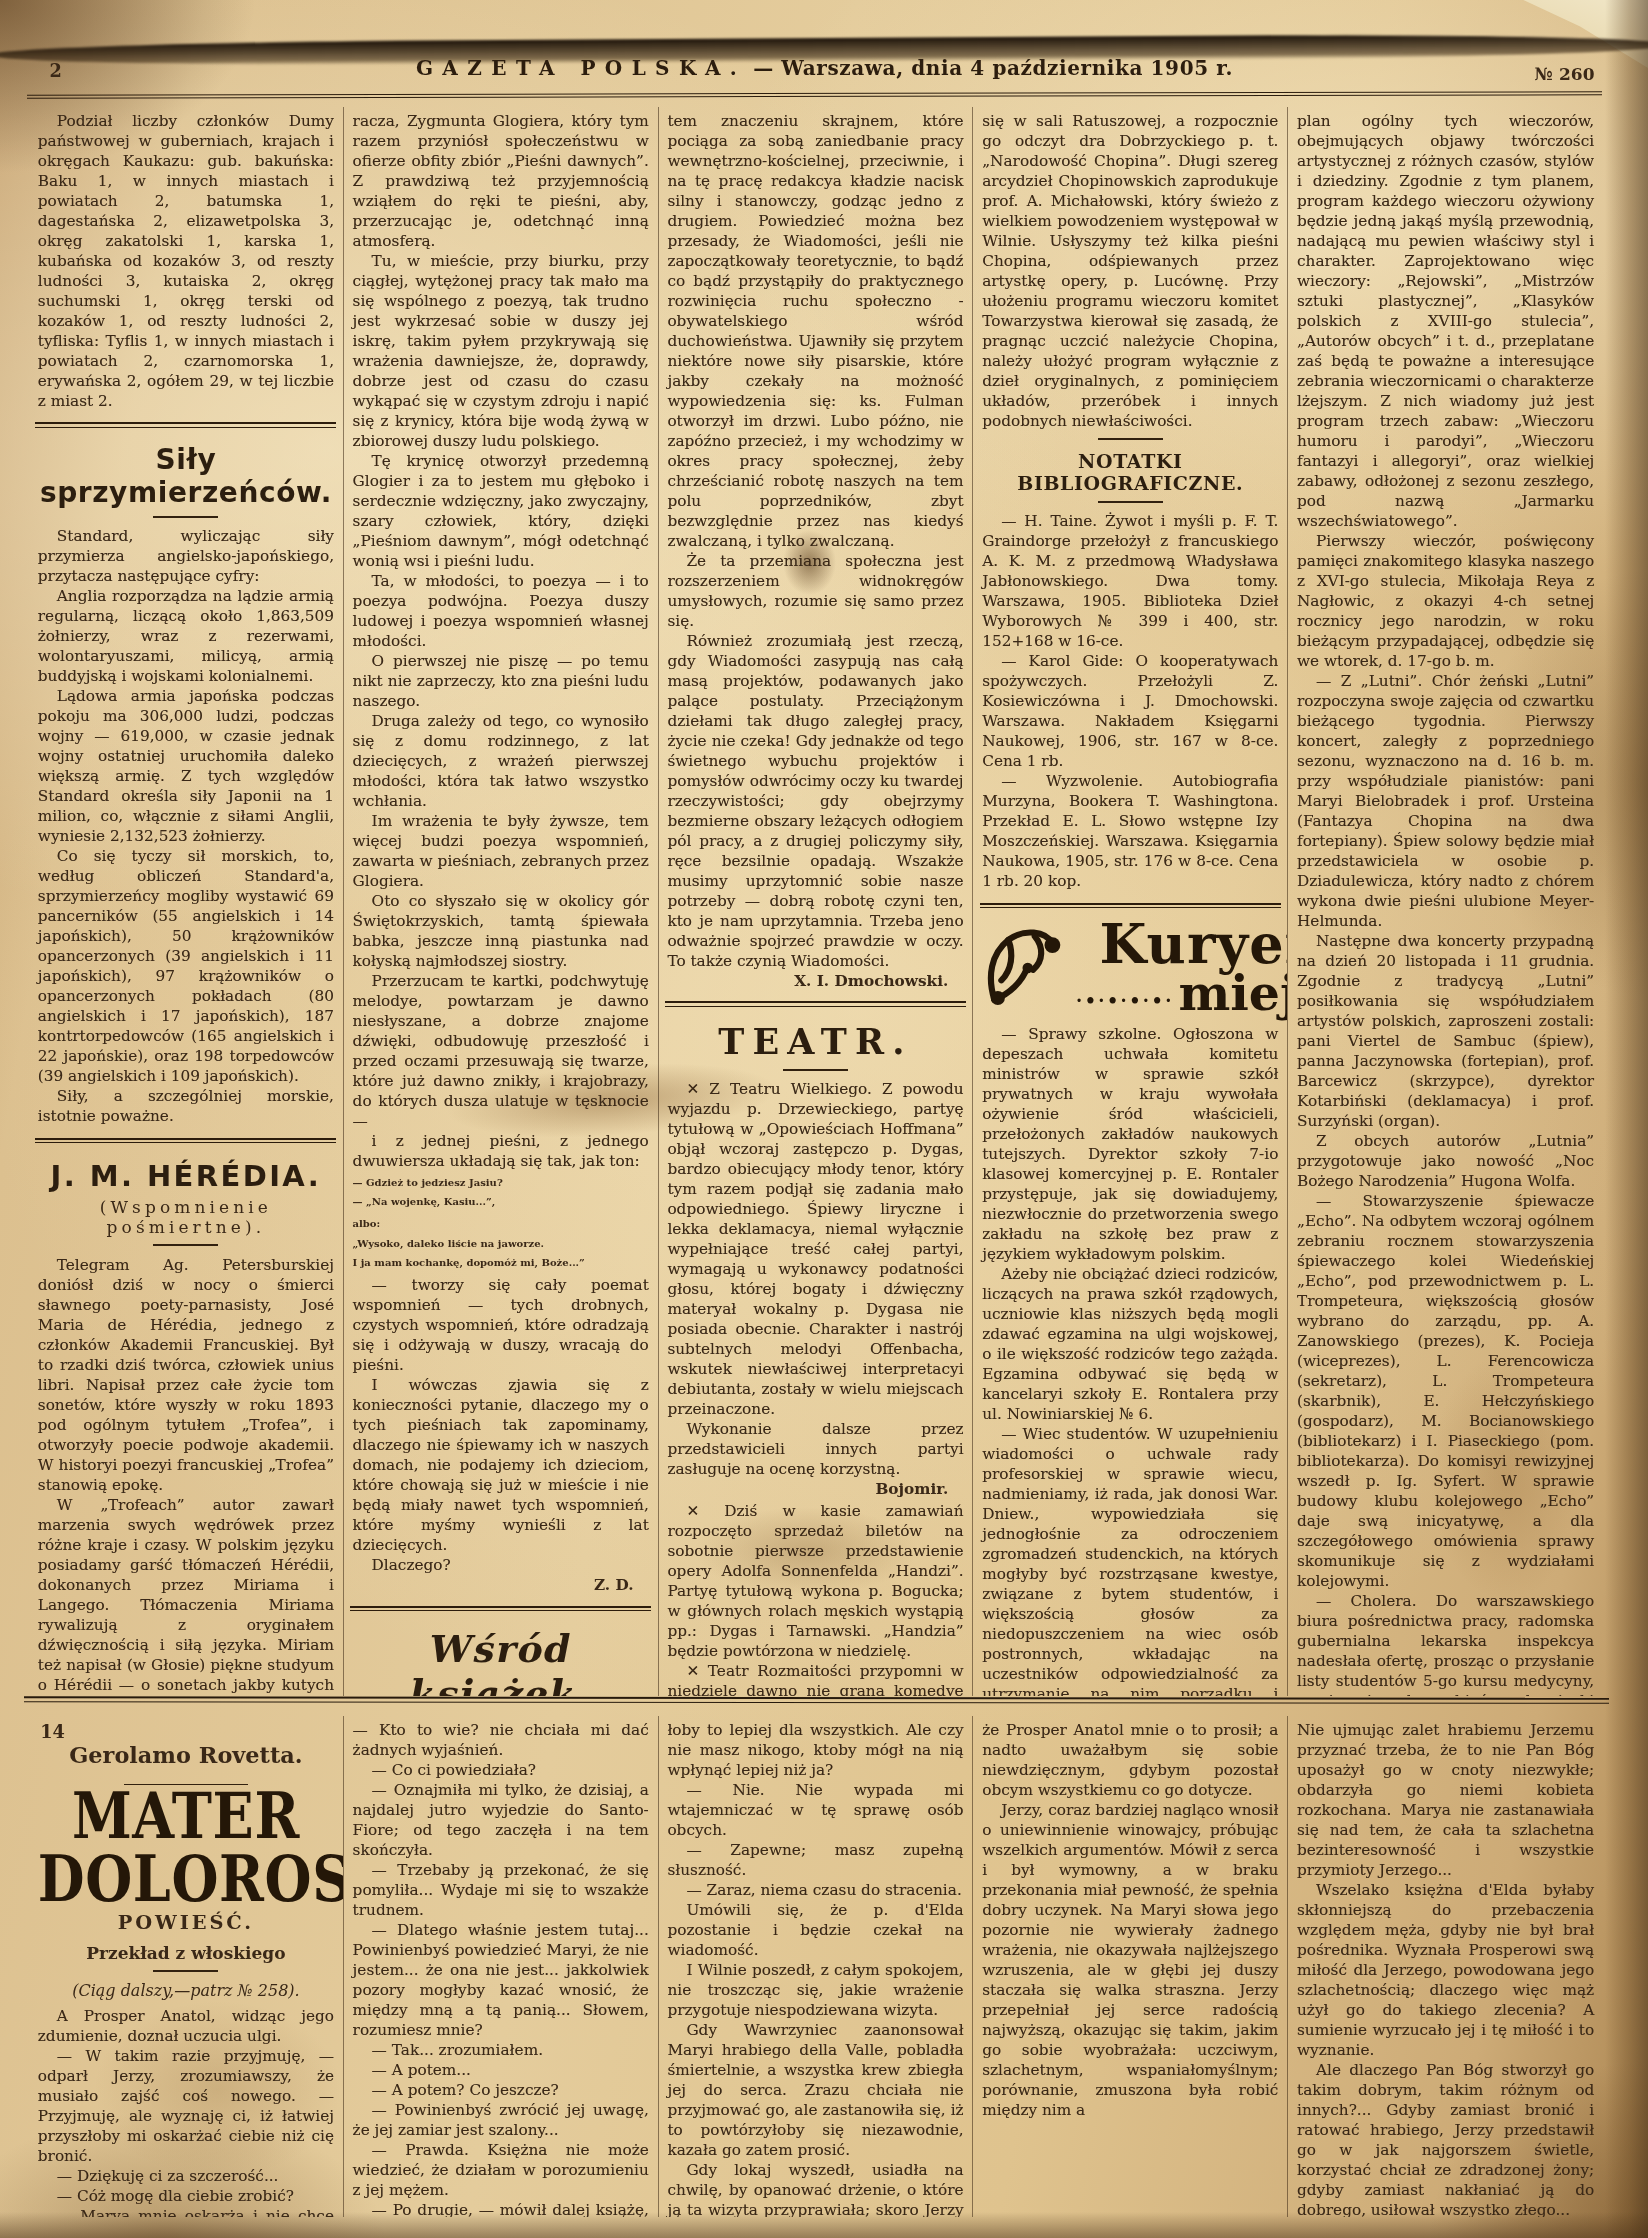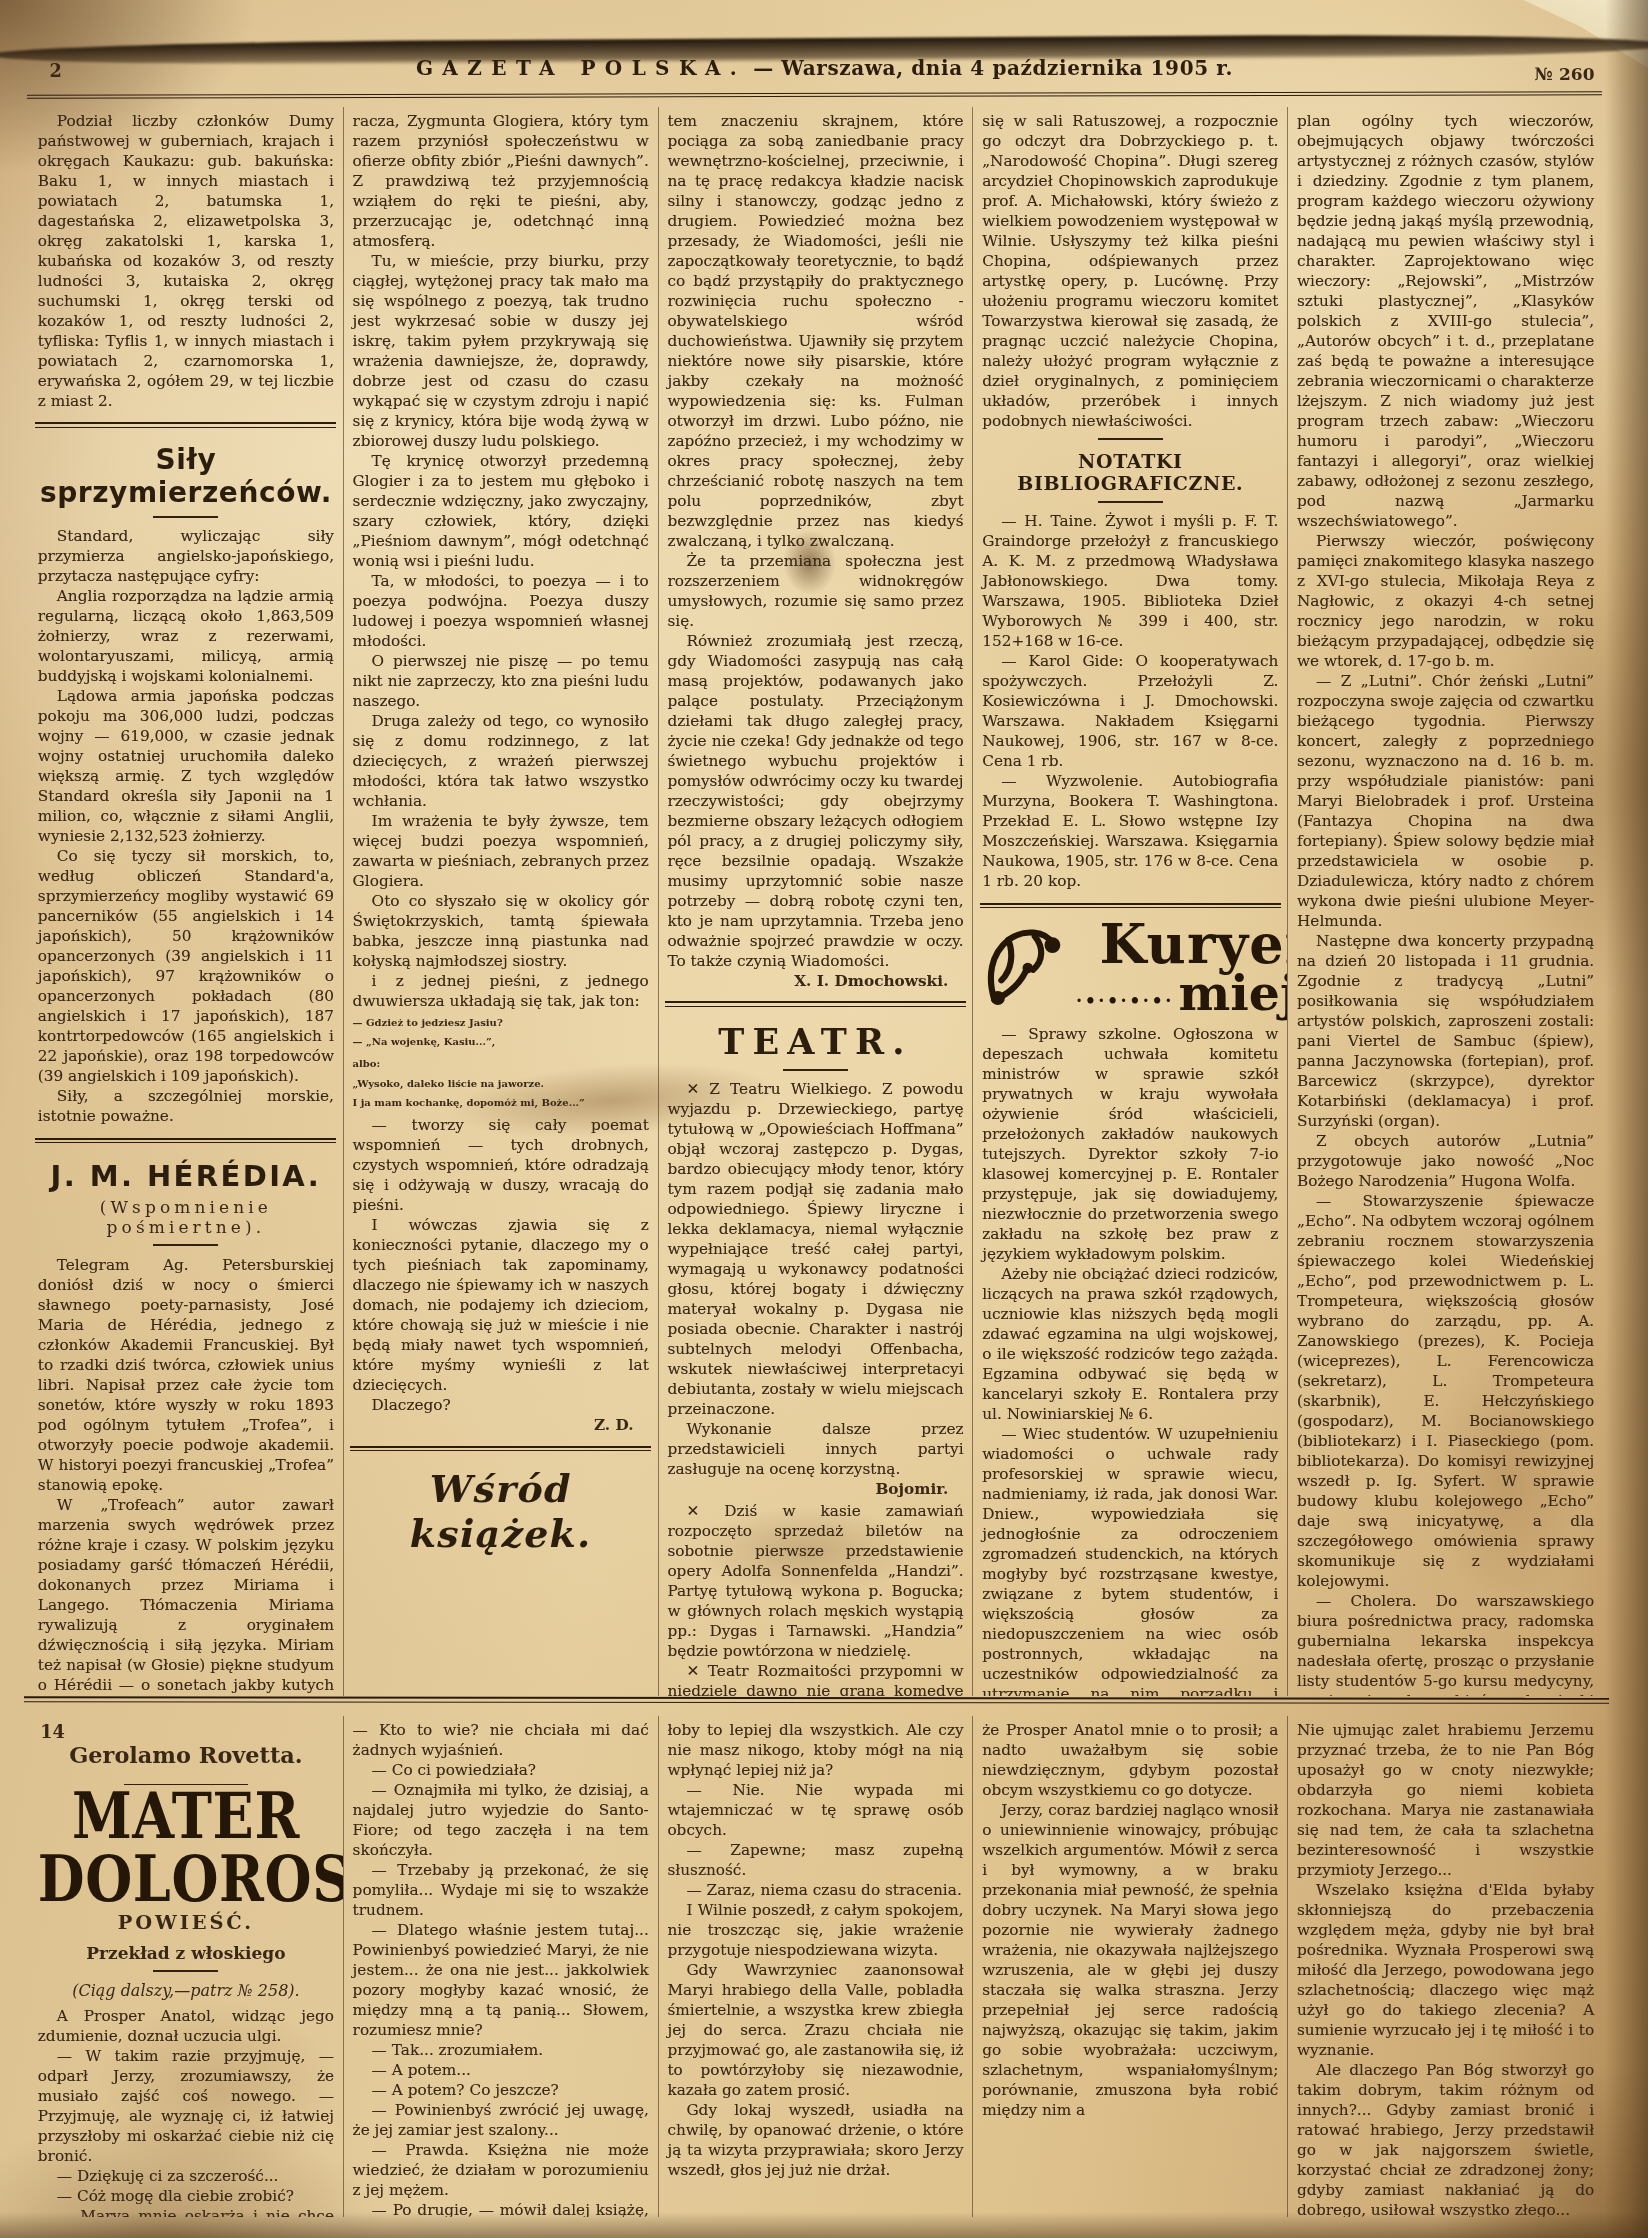--- a/index.html
+++ b/index.html
@@ -123,20 +123,21 @@
       </div>
       <div class="col">
         <p class="par noind">racza, Zygmunta Glogiera, który tym razem przyniósł społeczeństwu w ofierze obfity zbiór „Pieśni dawnych”. Z prawdziwą też przyjemnością wziąłem do ręki te pieśni, aby, przerzucając je, odetchnąć inną atmosferą.</p>
         <p class="par">Tu, w mieście, przy biurku, przy ciągłej, wytężonej pracy tak mało ma się wspólnego z poezyą, tak trudno jest wykrzesać sobie w duszy jej iskrę, takim pyłem przykrywają się wrażenia dawniejsze, że, doprawdy, dobrze jest od czasu do czasu wykąpać się w czystym zdroju i napić się z krynicy, która bije wodą żywą w zbiorowej duszy ludu polskiego.</p>
         <p class="par">Tę krynicę otworzył przedemną Glogier i za to jestem mu głęboko i serdecznie wdzięczny, jako zwyczajny, szary człowiek, który, dzięki „Pieśniom dawnym”, mógł odetchnąć wonią wsi i pieśni ludu.</p>
         <p class="par">Ta, w młodości, to poezya — i to poezya podwójna. Poezya duszy ludowej i poezya wspomnień własnej młodości.</p>
         <p class="par">O pierwszej nie piszę — po temu nikt nie zaprzeczy, kto zna pieśni ludu naszego.</p>
         <p class="par">Druga zależy od tego, co wynosiło się z domu rodzinnego, z lat dziecięcych, z wrażeń pierwszej młodości, która tak łatwo wszystko wchłania.</p>
         <p class="par">Im wrażenia te były żywsze, tem więcej budzi poezya wspomnień, zawarta w pieśniach, zebranych przez Glogiera.</p>
         <p class="par">Oto co słyszało się w okolicy gór Świętokrzyskich, tamtą śpiewała babka, jeszcze inną piastunka nad kołyską najmłodszej siostry.</p>
+        <p class="par">Przerzucam te kartki, podchwytuję melodye, powtarzam je dawno niesłyszane, a dobrze znajome dźwięki, odbudowuję przeszłość i przed oczami przesuwają się twarze, które już dawno znikły, i krajobrazy, do których dusza ulatuje w tęsknocie —</p>
         <p class="par">i z jednej pieśni, z jednego dwuwiersza układają się tak, jak ton:</p>
         <div class="verse">— Gdzież to jedziesz Jasiu?
 — „Na wojenkę, Kasiu...”,</div>
         <div class="verse">albo:
 „Wysoko, daleko liście na jaworze.
 I ja mam kochankę, dopomóż mi, Boże...”</div>
         <p class="par">— tworzy się cały poemat wspomnień — tych drobnych, czystych wspomnień, które odradzają się i odżywają w duszy, wracają do pieśni.</p>
         <p class="par">I wówczas zjawia się z konieczności pytanie, dlaczego my o tych pieśniach tak zapominamy, dlaczego nie śpiewamy ich w naszych domach, nie podajemy ich dzieciom, które chowają się już w mieście i nie będą miały nawet tych wspomnień, które myśmy wynieśli z lat dziecięcych.</p>
         <p class="par">Dlaczego?</p>
         <div class="sig">Z. D.</div>
@@ -230,20 +231,21 @@
         <p class="par">— A potem? Co jeszcze?</p>
         <p class="par">— Powinienbyś zwrócić jej uwagę, że jej zamiar jest szalony...</p>
         <p class="par">— Prawda. Księżna nie może wiedzieć, że działam w porozumieniu z jej mężem.</p>
         <p class="par">— Po drugie, — mówił dalej książę, — takim sposobem postępowania oszczędzimy jej plotek i niestałych domysłów.</p>
       </div>
       <div class="col">
         <p class="par noind">łoby to lepiej dla wszystkich. Ale czy nie masz nikogo, ktoby mógł na nią wpłynąć lepiej niż ja?</p>
         <p class="par">— Nie. Nie wypada mi wtajemniczać w tę sprawę osób obcych.</p>
         <p class="par">— Zapewne; masz zupełną słuszność.</p>
         <p class="par">— Zaraz, niema czasu do stracenia.</p>
+        <p class="par">Umówili się, że p. d'Elda pozostanie i będzie czekał na wiadomość.</p>
         <p class="par">I Wilnie poszedł, z całym spokojem, nie troszcząc się, jakie wrażenie przygotuje niespodziewana wizyta.</p>
         <p class="par">Gdy Wawrzyniec zaanonsował Maryi hrabiego della Valle, pobladła śmiertelnie, a wszystka krew zbiegła jej do serca. Zrazu chciała nie przyjmować go, ale zastanowiła się, iż to powtórzyłoby się niezawodnie, kazała go zatem prosić.</p>
         <p class="par">Gdy lokaj wyszedł, usiadła na chwilę, by opanować drżenie, o które ją ta wizyta przyprawiała; skoro Jerzy wszedł, głos jej już nie drżał.</p>
       </div>
       <div class="col">
         <p class="par noind">że Prosper Anatol mnie o to prosił; a nadto uważałbym się sobie niewdzięcznym, gdybym pozostał obcym wszystkiemu co go dotycze.</p>
         <p class="par">Jerzy, coraz bardziej nagląco wnosił o uniewinnienie winowajcy, próbując wszelkich argumentów. Mówił z serca i był wymowny, a w braku przekonania miał pewność, że spełnia dobry uczynek. Na Maryi słowa jego pozornie nie wywierały żadnego wrażenia, nie okazywała najlżejszego wzruszenia, ale w głębi jej duszy staczała się walka straszna. Jerzy przepełniał jej serce radością najwyższą, okazując się takim, jakim go sobie wyobrażała: uczciwym, szlachetnym, wspaniałomyślnym; porównanie, zmuszona była robić między nim a</p>
       </div>
       <div class="col">
         <p class="par noind">Nie ujmując zalet hrabiemu Jerzemu przyznać trzeba, że to nie Pan Bóg uposażył go w cnoty niezwykłe; obdarzyła go niemi kobieta rozkochana. Marya nie zastanawiała się nad tem, że cała ta szlachetna bezinteresowność i wszystkie przymioty Jerzego...</p>

